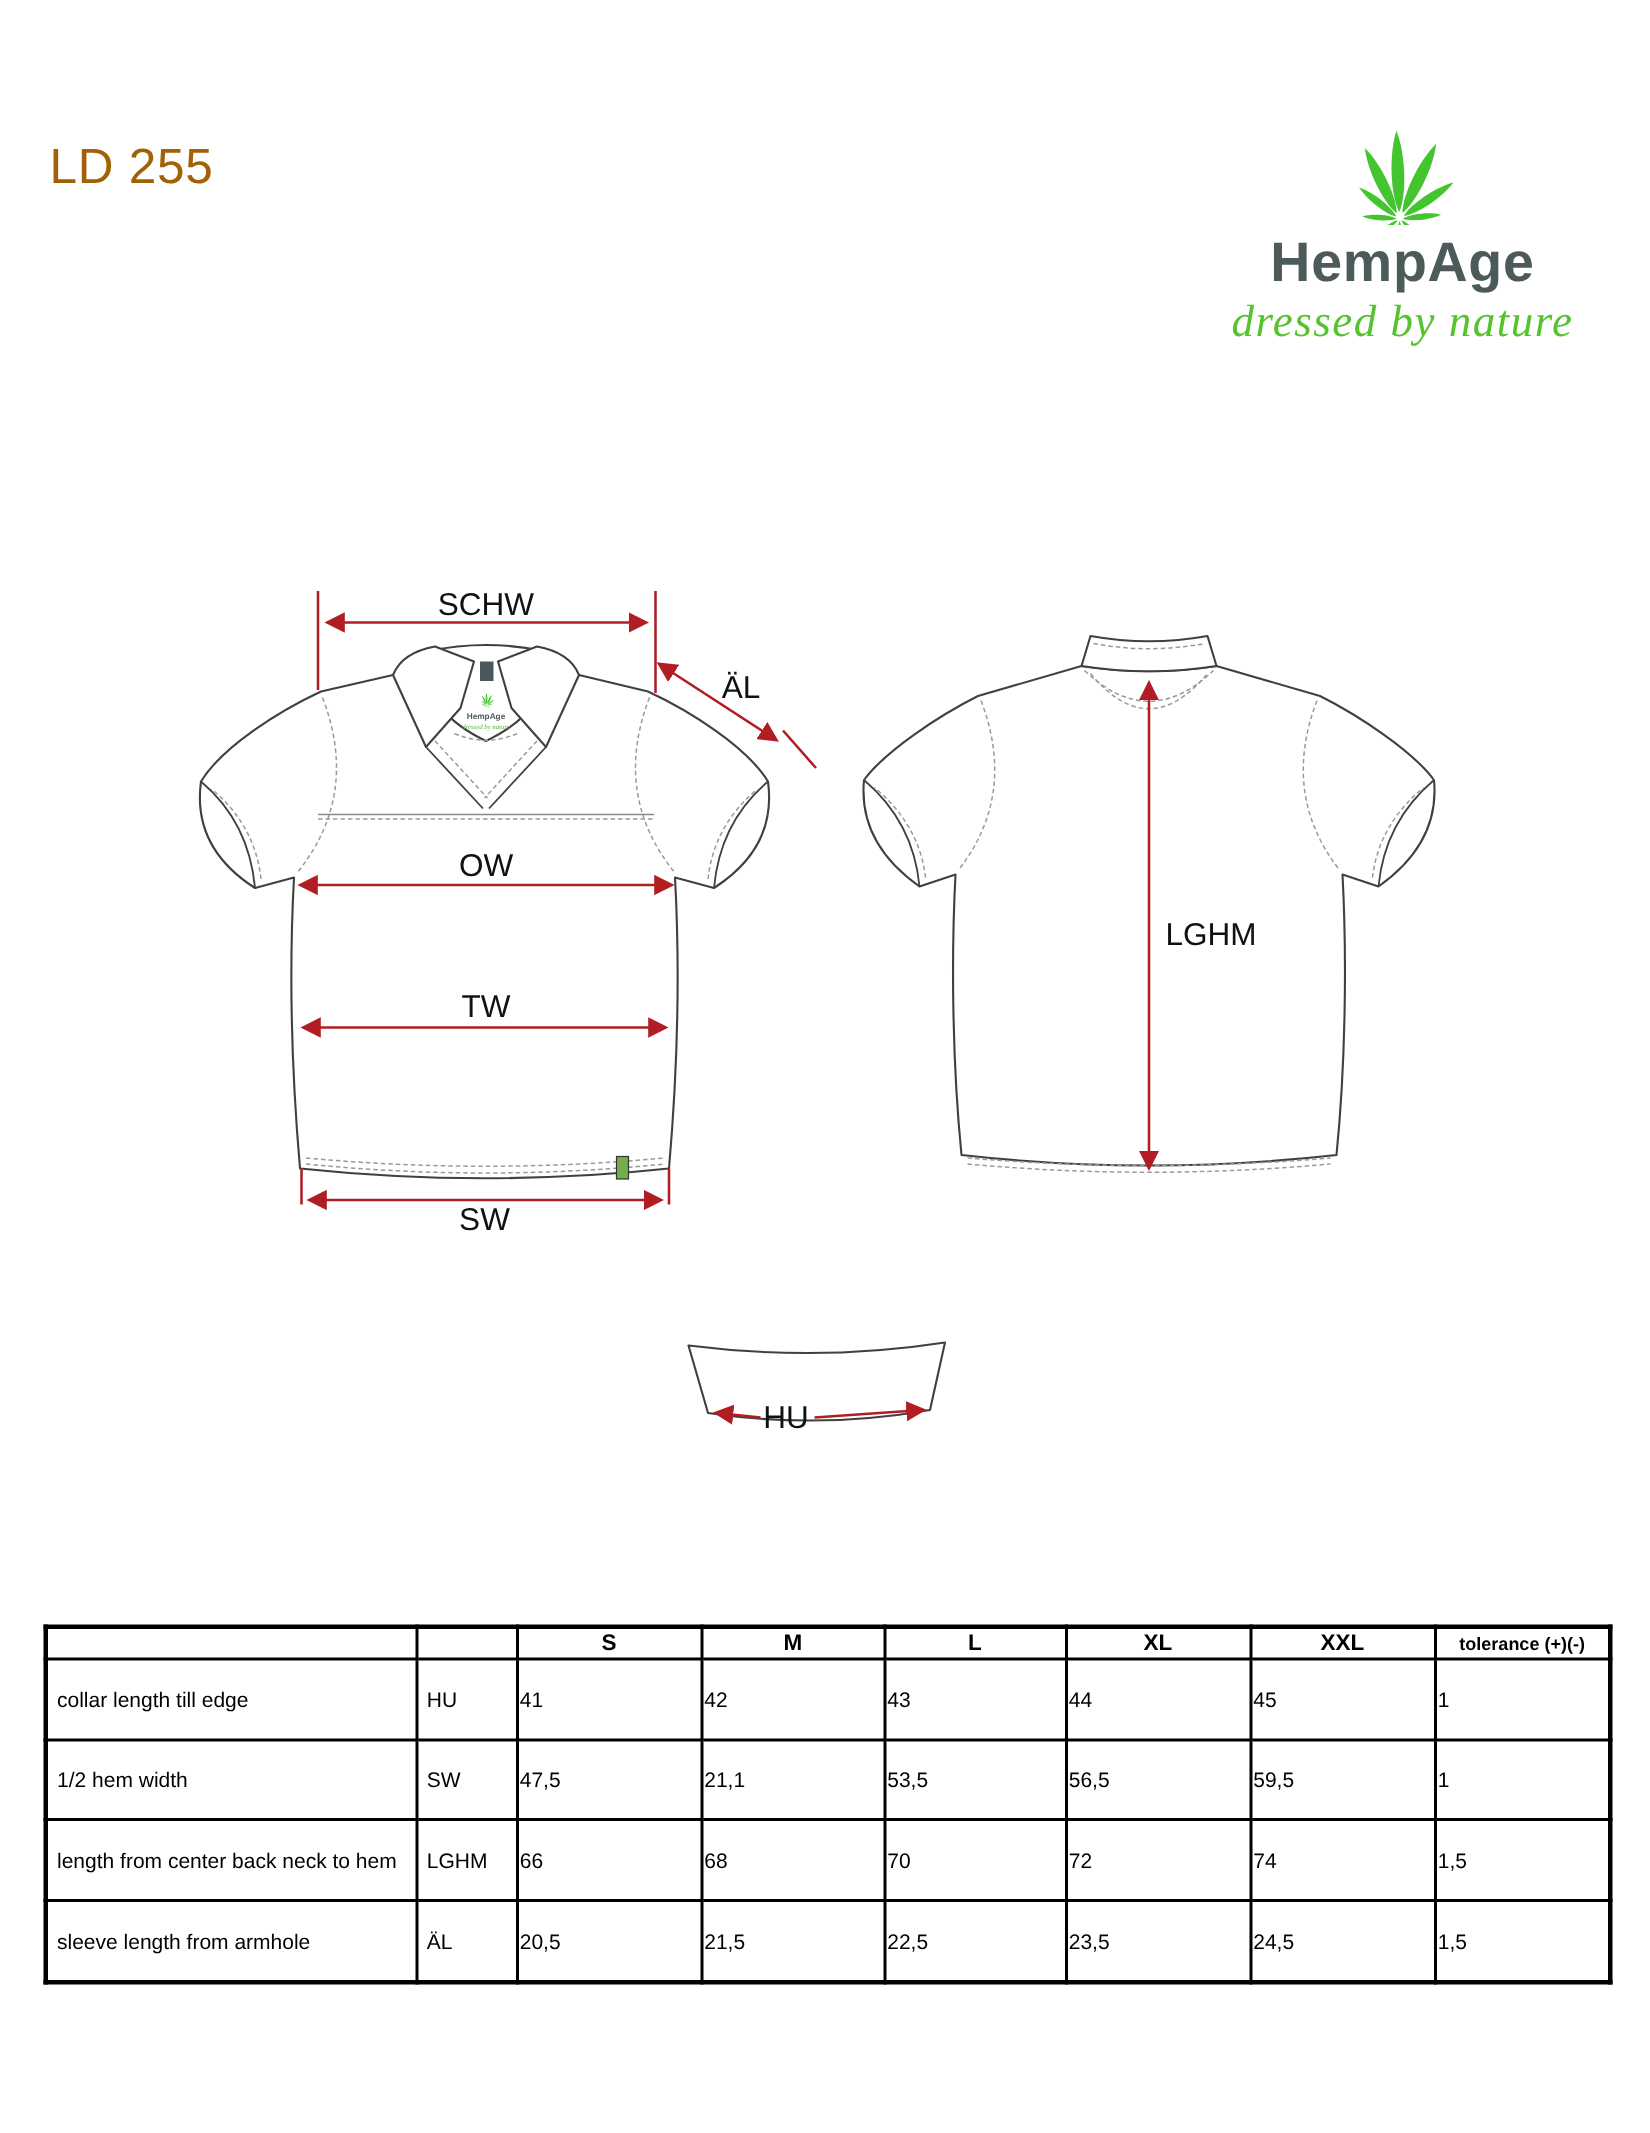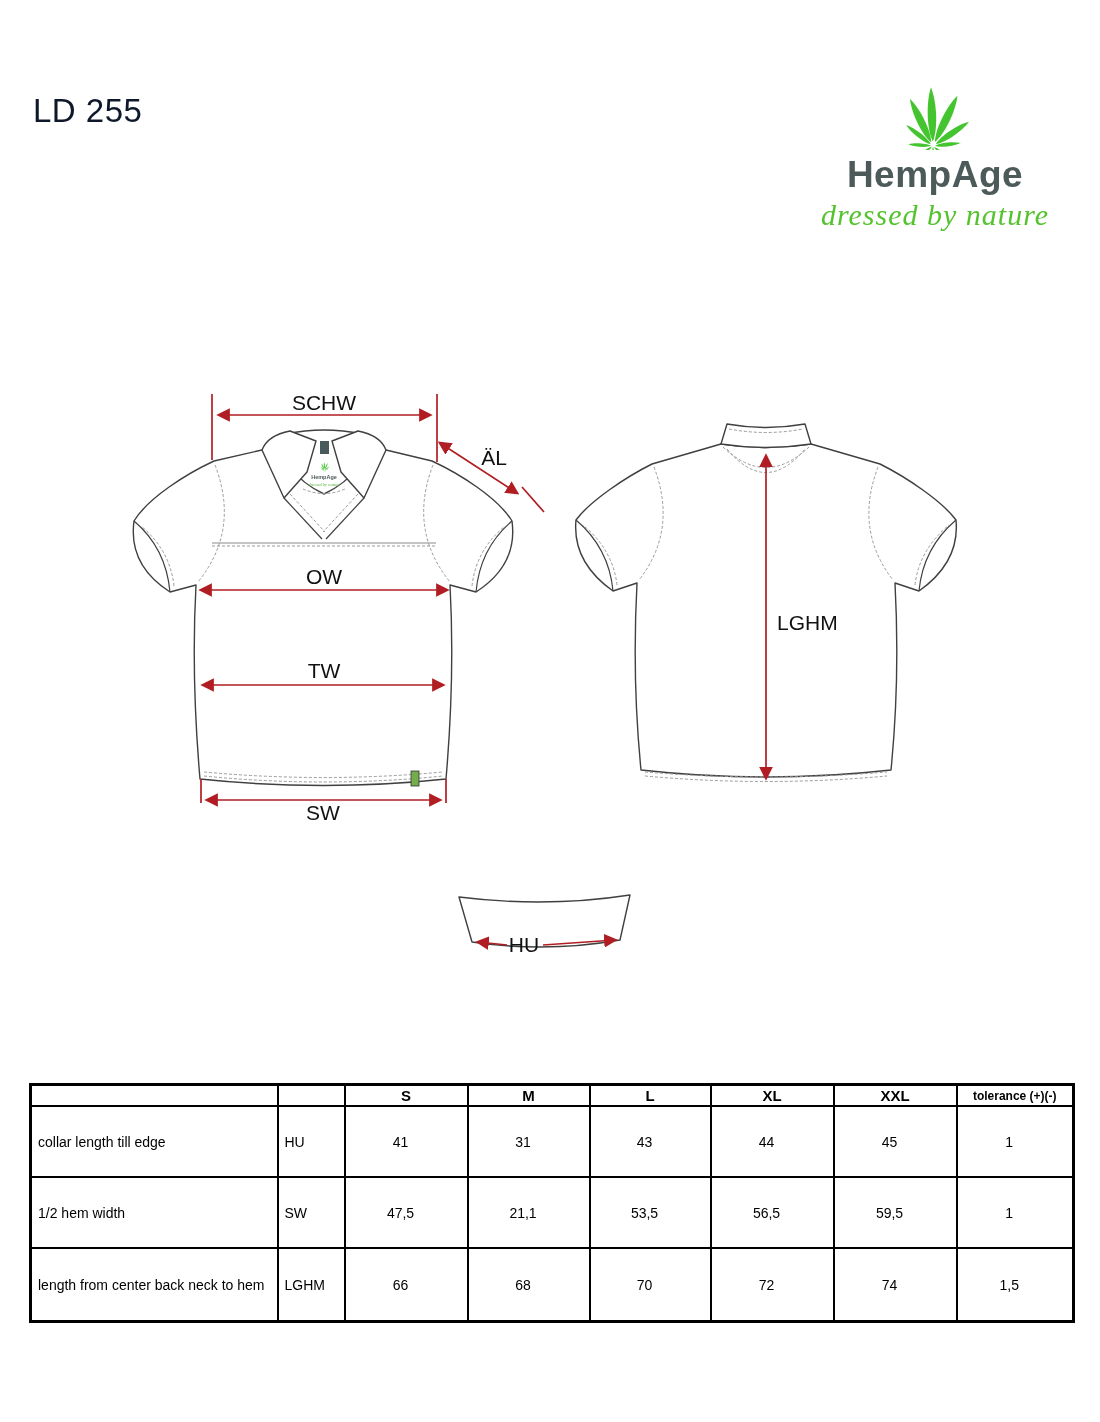--- a/index.html
+++ b/index.html
@@ -1,18 +1,18 @@
 <!DOCTYPE html>
 <html><head>
 <meta charset="utf-8">
 <style>
   html,body{margin:0;padding:0;background:#fff;}
   body{width:1100px;height:1422px;position:relative;font-family:"Liberation Sans",sans-serif;overflow:hidden;}
 
-  .page-title{position:absolute;left:33px;top:92px;font-size:33px;color:#0f172a;letter-spacing:.5px;}
+  .page-title{position:absolute;left:33px;top:92px;font-size:33px;color:#a16207;letter-spacing:.5px;}
 
   .logo{position:absolute;left:790px;top:86px;width:290px;text-align:center;}
   .logo svg{display:block;margin:0 auto;}
   .brand-name{font-size:37px;font-weight:bold;color:#4D5A5A;margin-top:4px;letter-spacing:.5px;}
   .brand-tagline{font-family:"Liberation Serif",serif;font-style:italic;font-size:30px;color:#54C32E;margin-top:2px;letter-spacing:1px;}
 
   .diagram{position:absolute;left:0;top:380px;}
 
   .cloth{fill:#fff;stroke:#404040;stroke-width:1.4;stroke-linejoin:round;}
   .thin{fill:none;stroke:#404040;stroke-width:1.2;}
@@ -21,21 +21,21 @@
   .red{stroke:#B01E23;stroke-width:1.7;fill:none;}
   .lbl{font-family:"Liberation Sans",sans-serif;font-size:21px;fill:#111;text-anchor:middle;}
   .lbl.start{text-anchor:start;}
   .necktext{font-family:"Liberation Sans",sans-serif;font-size:5.5px;font-weight:bold;fill:#4D5A5A;text-anchor:middle;}
   .neckscript{font-family:"Liberation Serif",serif;font-style:italic;font-size:4.5px;fill:#56B43A;text-anchor:middle;}
 
   table.sizes{position:absolute;left:29px;top:1083px;width:1043px;height:240px;border-collapse:collapse;table-layout:fixed;border:3px solid #000;font-size:14px;color:#000;}
   table.sizes td,table.sizes th{border:2px solid #000;overflow:hidden;white-space:nowrap;}
   td.desc,th.desc{text-align:left;padding-left:6px;margin-top:20px;}
   td.code{text-align:left;padding-left:6px;}
-  td.num{text-align:center;padding-right:12px;}
+  td.num{text-align:left;padding-right:12px;}
   th.size{font-size:15px;font-weight:bold;text-align:center;}
   th.tol{font-size:12px;}
 </style>
 </head>
 <body>
 
 <svg width="0" height="0" style="position:absolute" aria-hidden="true">
   <defs>
     <g id="leaf" fill="#44C42E">
       <path transform="rotate(-52) scale(0.55)" d="M0,-8 C-9,-26 -10,-72 0,-100 C10,-72 9,-26 0,-8Z"></path>
@@ -179,21 +179,21 @@
       <th class="size">XL</th>
       <th class="size">XXL</th>
       <th class="size tol">tolerance (+)(-)</th>
     </tr>
   </thead>
   <tbody>
     <tr>
       <td class="desc">collar length till edge</td>
       <td class="code">HU</td>
       <td class="num">41</td>
-      <td class="num">31</td>
+      <td class="num">42</td>
       <td class="num">43</td>
       <td class="num">44</td>
       <td class="num">45</td>
       <td class="num">1</td>
     </tr>
     <tr>
       <td class="desc">1/2 hem width</td>
       <td class="code">SW</td>
       <td class="num">47,5</td>
       <td class="num">21,1</td>
@@ -205,14 +205,24 @@
     <tr>
       <td class="desc">length from center back neck to hem</td>
       <td class="code">LGHM</td>
       <td class="num">66</td>
       <td class="num">68</td>
       <td class="num">70</td>
       <td class="num">72</td>
       <td class="num">74</td>
       <td class="num">1,5</td>
     </tr>
+    <tr>
+      <td class="desc">sleeve length from armhole</td>
+      <td class="code">ÄL</td>
+      <td class="num">20,5</td>
+      <td class="num">21,5</td>
+      <td class="num">22,5</td>
+      <td class="num">23,5</td>
+      <td class="num">24,5</td>
+      <td class="num">1,5</td>
+    </tr>
   </tbody>
 </table>
 
 </body></html>

